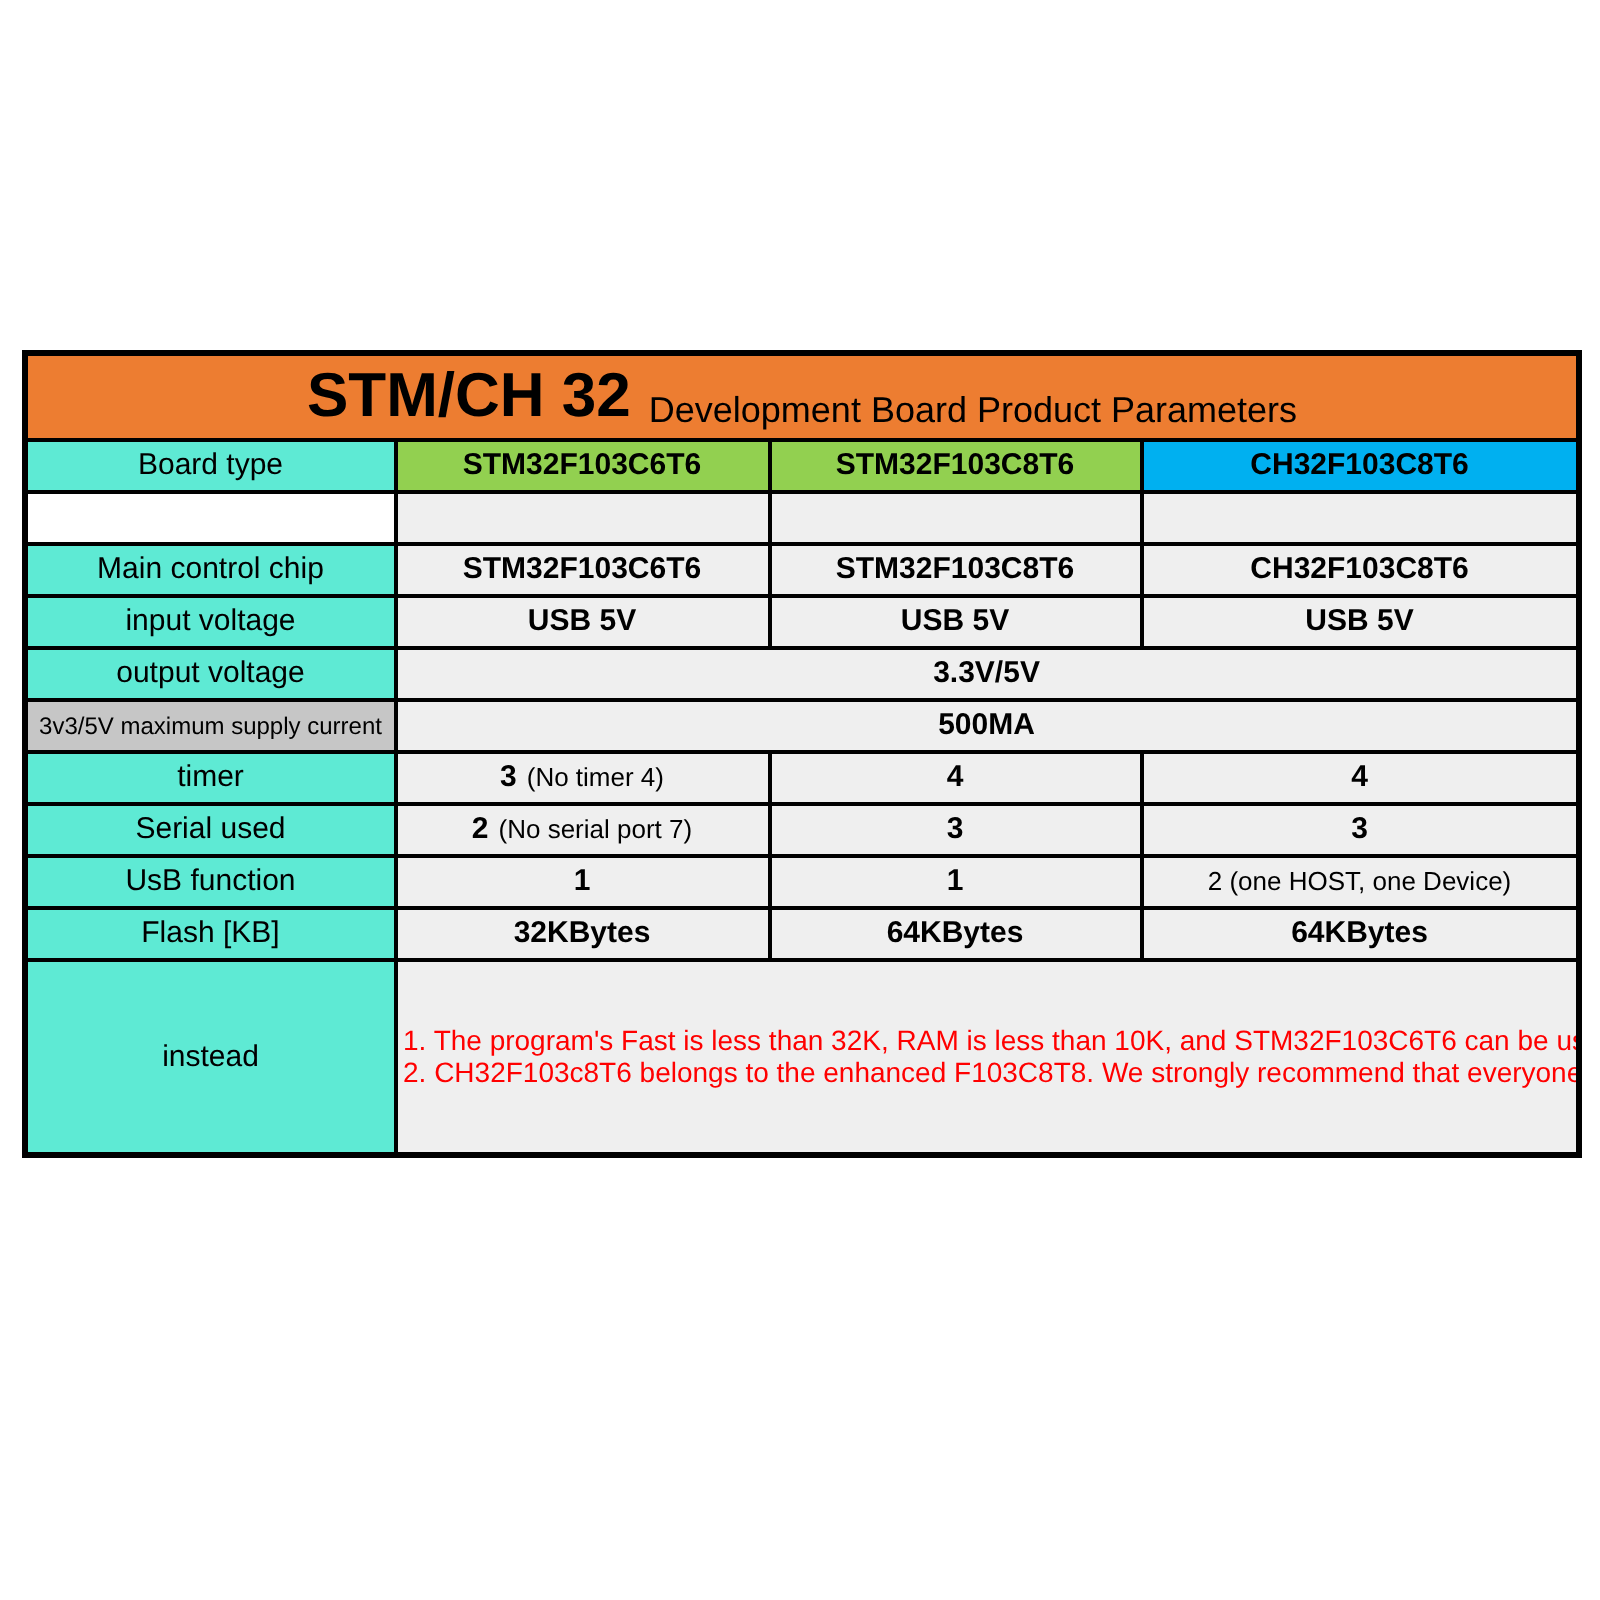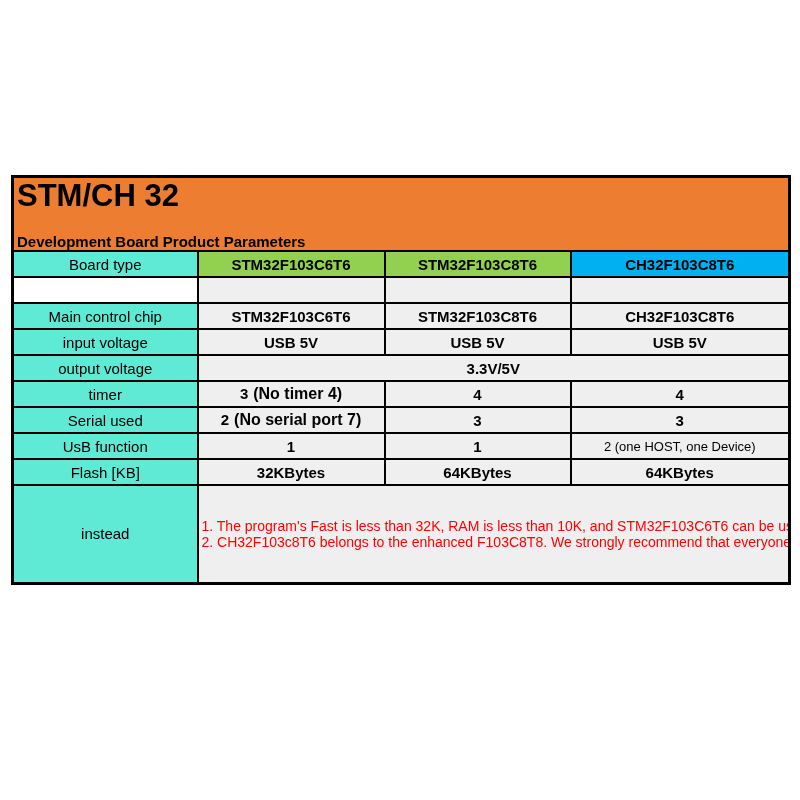--- a/index.html
+++ b/index.html
@@ -45,33 +45,32 @@
   col.c-3     { width: 219px; }
 
   
   tr.r-title { height: 43px; }
   td.title-bar {
     background: #ED7D31;
     text-align: center;
   }
   .title-inner {
     display: flex;
-    align-items: flex-start;
+    align-items: flex-end;
     justify-content: center;
-    gap: 19px;
-    flex-direction: column;
+    gap: 9px;
   }
   .big-title {
     font-size: 31px;
     font-weight: bold;
     letter-spacing: 0px;
   }
   .sub-title {
-    font-size: 15px;
-    font-weight: bold;
+    font-size: 18px;
+    font-weight: normal;
   }
 
   tr.r-std { height: 26px; }
   tr.r-dl  { height: 23px; }
   tr.r-proposal { height: 98px; }
 
   td.lbl {
     background: #5eead4;
     font-size: 15px;
   }
@@ -79,22 +78,22 @@
     background: #C6C6C6;
     font-size: 12px;
     padding: 0 1px;
   }
   td.lbl-white { background: #ffffff; }
   td.data { background: #EFEFEF; }
   td.green { background: #92D050; font-weight: bold; font-size: 15px; }
   td.blue  { background: #00B0F0; font-weight: bold; font-size: 15px; }
   .bold-val { font-weight: bold; font-size: 15px; }
   .note {
-    font-weight: bold;
-    font-size: 16px;
+    font-weight: normal;
+    font-size: 13px;
     margin-left: 5px;
   }
   td.small-val { font-size: 13px; margin-left: 28px; }
   td.dl-val { font-size: 11.5px; }
   td.dl-val-sm { font-size: 10.5px; }
   td.proposal-cell {
     background: #EFEFEF;
     text-align: left;
     vertical-align: middle;
     padding: 2px 7px;
@@ -156,20 +155,24 @@
         <td class="data bold-val">USB 5V</td>
         <td class="data bold-val">USB 5V</td>
         <td class="data bold-val">USB 5V</td>
       </tr>
 
       <tr class="r-std">
         <td class="lbl">output voltage</td>
         <td colspan="3" class="data bold-val">3.3V/5V</td>
       </tr>
 
+      <tr class="r-std">
+        <td class="lbl-sm">3v3/5V maximum supply current</td>
+        <td colspan="3" class="data bold-val">500MA</td>
+      </tr>
 
       <tr class="r-std">
         <td class="lbl">timer</td>
         <td class="data"><span class="bold-val">3</span><span class="note">(No timer 4)</span></td>
         <td class="data bold-val">4</td>
         <td class="data bold-val">4</td>
       </tr>
 
       <tr class="r-std">
         <td class="lbl">Serial used</td>

